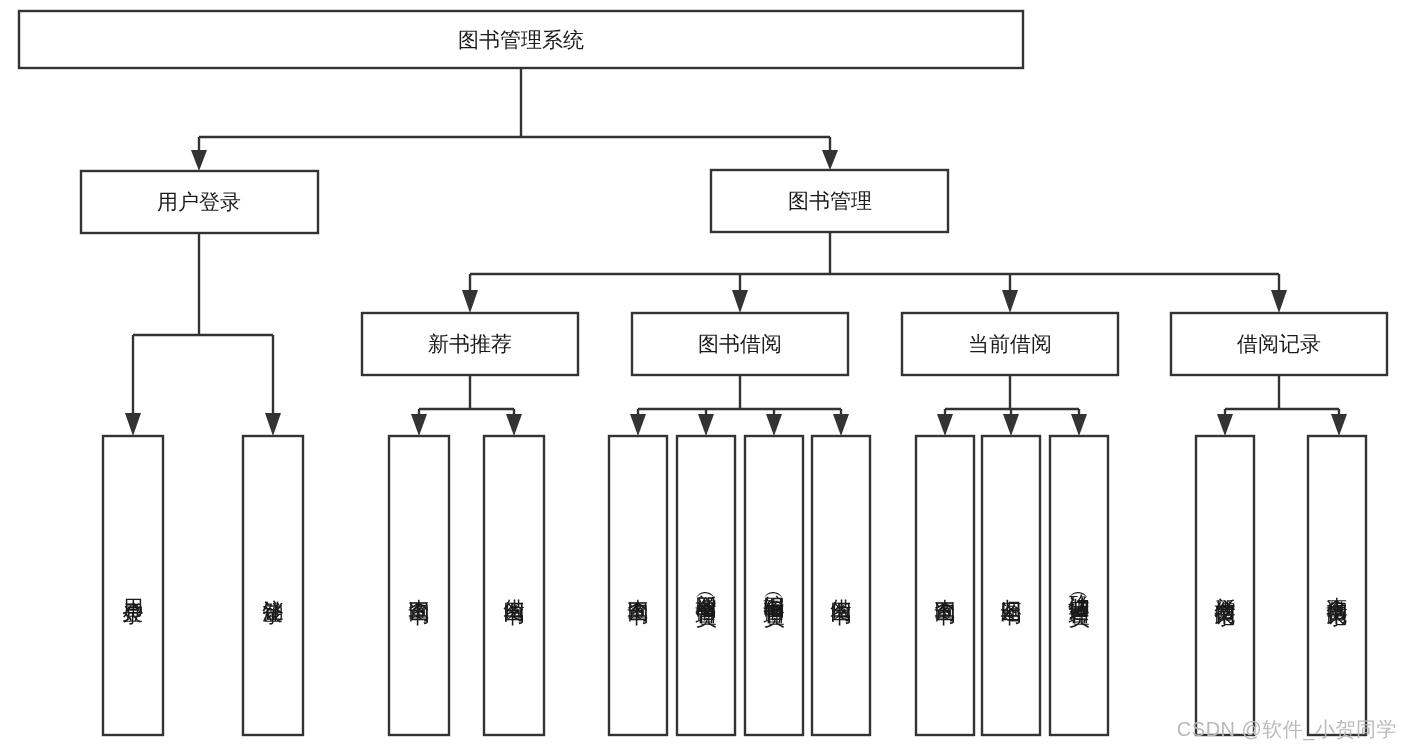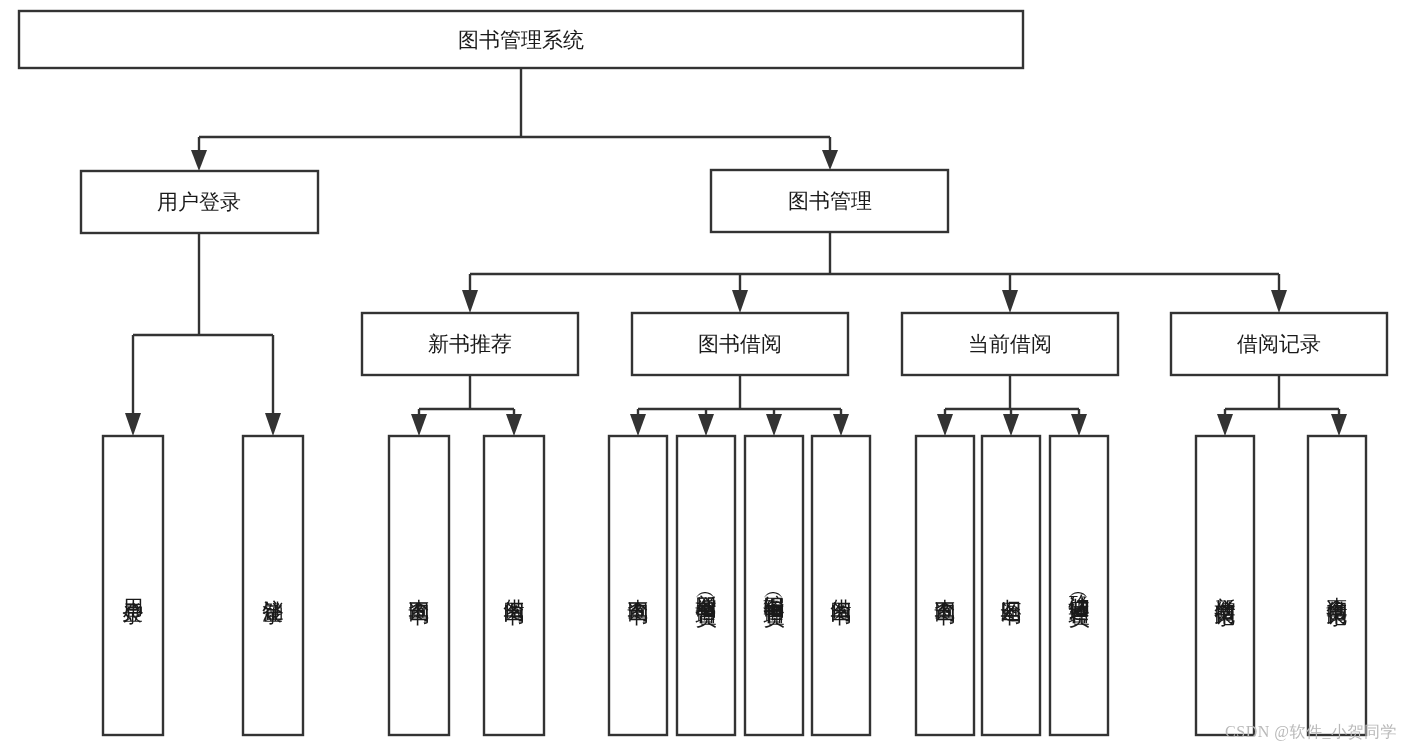--- a/index.html
+++ b/index.html
@@ -62,22 +62,22 @@
     align-items: center;
     justify-content: center;
     text-align: center;
     white-space: nowrap;
     pointer-events: none;
   }
   .watermark {
     position: absolute;
     right: 8px;
     bottom: 4px;
-    font-family: Liberation Serif, serif;
-    font-size: 16px;
+    font-family: Liberation Sans, sans-serif;
+    font-size: 20px;
     color: #b9b9b9;
     letter-spacing: 0.5px;
     white-space: nowrap;
   }
 </style>
 </head>
 <body>
 
 <div id="diagram-root">
 

